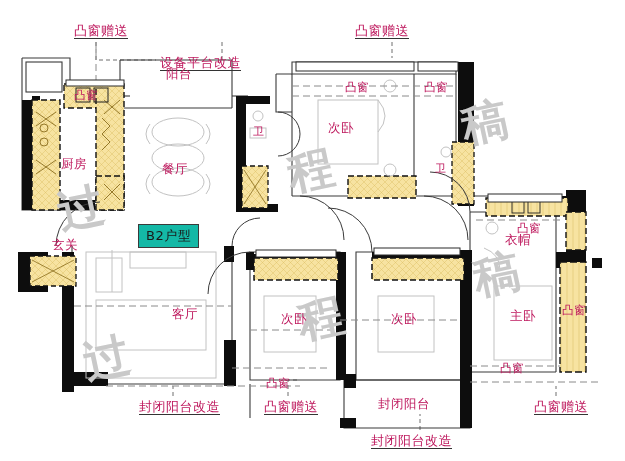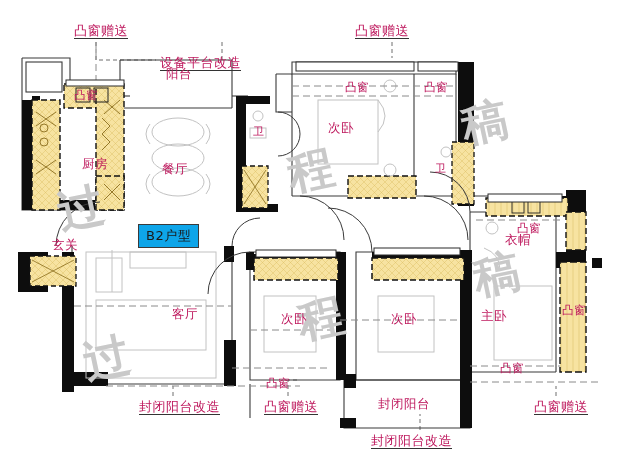--- a/index.html
+++ b/index.html
@@ -17,21 +17,21 @@
   .callout{font-size:13px;letter-spacing:.5px;border-bottom:1.2px solid #333;padding-bottom:1px;}
   .room{font-size:12.5px;letter-spacing:.5px;}
   .room-sm{font-size:11px;letter-spacing:.5px;}
   .bay{font-size:11.5px;letter-spacing:.5px;}
   .wm{
     position:absolute;color:#c9c9c9;font-size:46px;font-weight:bold;
     font-family:"DejaVu Serif","Liberation Serif",serif;
     transform:rotate(-12deg);user-select:none;
   }
   .badge{
-    position:absolute;border:1.3px solid #3a3a3a;background:#0ea5e9;
+    position:absolute;border:1.3px solid #3a3a3a;background:#14b8a6;
     padding:2px 7px;font-size:13px;letter-spacing:.5px;
   }
 </style>
 </head>
 <body>
 
 <svg id="plan" viewBox="0 0 625 461" xmlns="http://www.w3.org/2000/svg">
 
   <defs>
 
@@ -257,32 +257,32 @@
     <div class="wm" style="left: 298px; top: 288px;">程</div>
     <div class="wm" style="left: 462px; top: 92px;">稿</div>
     <div class="wm" style="left: 474px; top: 244px;">稿</div>
     <div class="lbl callout" style="left: 74px; top: 24px;">凸窗赠送</div>
     <div class="lbl callout" style="left: 160px; top: 24px; margin-top: 32px;">设备平台改造</div>
     <div class="lbl callout" style="left: 355px; top: 24px;">凸窗赠送</div>
     <div class="lbl callout" style="left: 139px; top: 400px;">封闭阳台改造</div>
     <div class="lbl callout" style="left: 264px; top: 400px;">凸窗赠送</div>
     <div class="lbl callout" style="left: 371px; top: 434px;">封闭阳台改造</div>
     <div class="lbl callout" style="left: 534px; top: 400px;">凸窗赠送</div>
-    <div class="lbl room" style="left: 82px; top: 158px;">厨房</div>
+    <div class="lbl room" style="left: 61px; top: 158px;">厨房</div>
     <div class="lbl room" style="left: 166px; top: 68px; font-family: Liberation Serif, serif;">阳台</div>
     <div class="lbl room" style="left: 162px; top: 163px;">餐厅</div>
     <div class="lbl room-sm" style="left: 253px; top: 126px;">卫</div>
     <div class="lbl room-sm" style="left: 435px; top: 163px;">卫</div>
     <div class="lbl room" style="left: 328px; top: 122px;">次卧</div>
     <div class="lbl room" style="left: 505px; top: 234px;">衣帽</div>
     <div class="lbl room" style="left: 52px; top: 239px;">玄关</div>
     <div class="lbl room" style="left: 172px; top: 308px;">客厅</div>
     <div class="lbl room" style="left: 281px; top: 313px;">次卧</div>
     <div class="lbl room" style="left: 391px; top: 313px;">次卧</div>
-    <div class="lbl room" style="left: 481px; top: 310px;">主卧</div>
+    <div class="lbl room" style="left: 510px; top: 310px;">主卧</div>
     <div class="lbl room" style="left: 378px; top: 399px; font-family: Liberation Mono, monospace;">封闭阳台</div>
     <div class="lbl bay" style="left: 74px; top: 90px;">凸窗</div>
     <div class="lbl bay" style="left: 345px; top: 82px;">凸窗</div>
     <div class="lbl bay" style="left: 424px; top: 82px;">凸窗</div>
     <div class="lbl bay" style="left: 517px; top: 223px;">凸窗</div>
     <div class="lbl bay" style="left: 266px; top: 378px;">凸窗</div>
     <div class="lbl bay" style="left: 500px; top: 363px;">凸窗</div>
     <div class="lbl bay" style="left: 562px; top: 305px;">凸窗</div>
     <div class="badge" style="left: 138px; top: 224px;">B2户型</div>
   </div>

